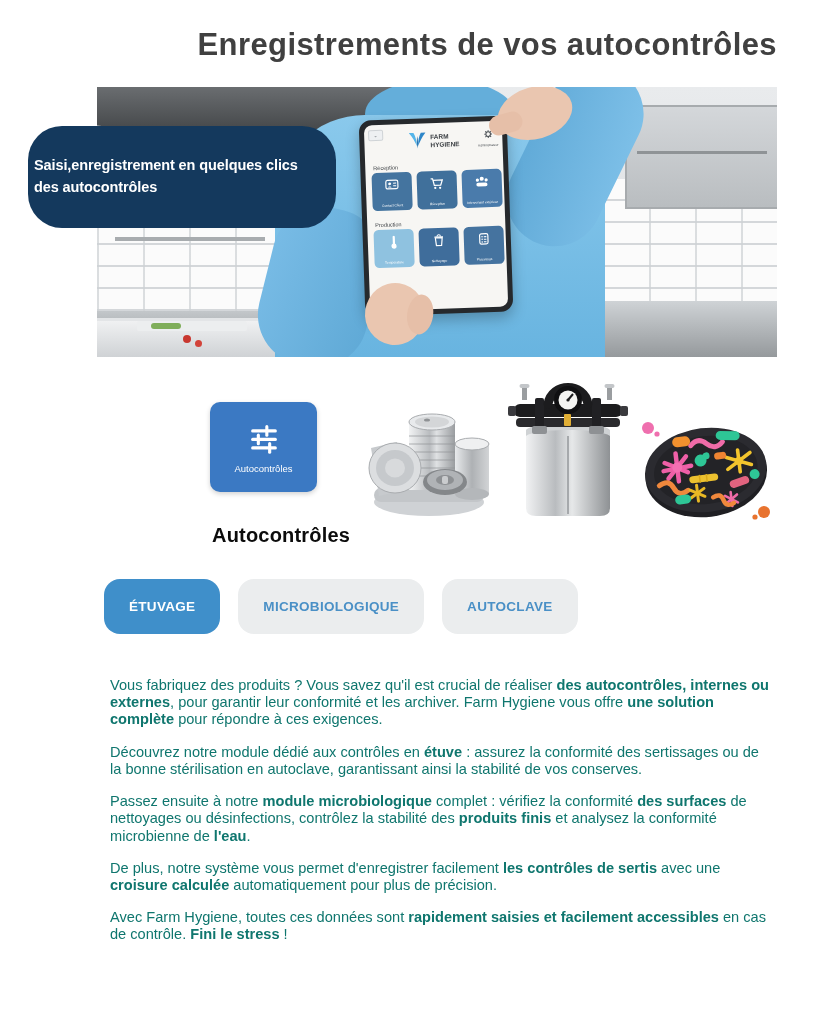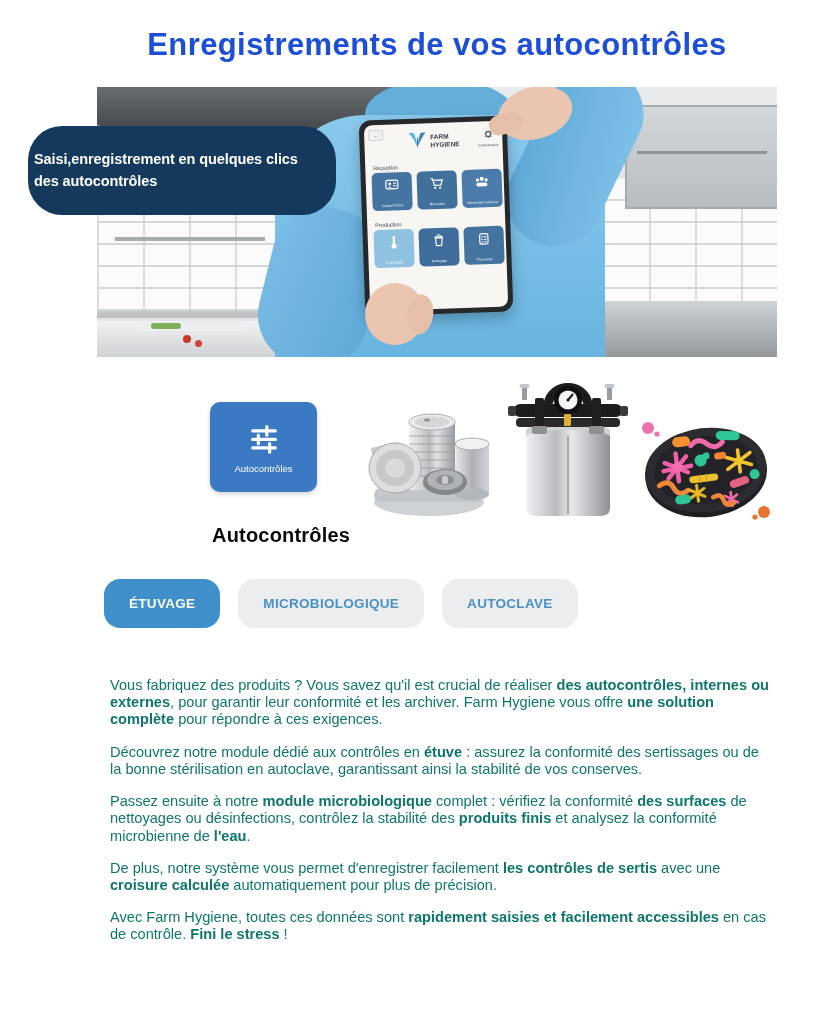--- a/index.html
+++ b/index.html
@@ -1,21 +1,21 @@
 <!DOCTYPE html>
 <html><head>
 <meta charset="utf-8">
 <style>
   html,body{margin:0;padding:0;background:#ffffff;}
   body{width:821px;height:1031px;position:relative;overflow:hidden;
        font-family:"Liberation Sans",sans-serif;color:#141414;}
 
   
-  .page-title{position:absolute;left:97px;top:6px;width:680px;text-align:center;
-    font-size:31px;font-weight:600;letter-spacing:.4px;color:#1d4ed8;}
+  .page-title{position:absolute;left:97px;top:6px;width:680px;text-align:right;
+    font-size:31px;font-weight:600;letter-spacing:.4px;color:#404040;}
 
   
   .hero{position:absolute;left:97px;top:87px;width:680px;height:270px;overflow:hidden;
     background:linear-gradient(#e9ebed,#d9dcdf);}
   .hero .tiles{position:absolute;left:0;top:92px;width:100%;height:150px;
     background:
       repeating-linear-gradient(to right, rgba(205,209,212,.7) 0 2px, transparent 2px 46px),
       repeating-linear-gradient(to bottom, #fbfbfb 0 20px, #d4d7da 20px 22px);}
   .hero .hood{position:absolute;left:0;top:0;width:46%;height:62px;
     background:linear-gradient(#6a6d70,#35383a);
@@ -69,40 +69,40 @@
   .app-tile{width:40px;height:38px;border-radius:5px;display:flex;flex-direction:column;
     align-items:center;justify-content:flex-end;padding-bottom:3px;box-sizing:border-box;}
   .app-tile svg{position:absolute;margin-bottom:14px;}
   .app-tile{position:relative;}
   .app-tile svg{position:absolute;top:6px;left:50%;transform:translateX(-50%);}
   .app-tile .t-lbl{font-size:3.4px;color:#fff;white-space:nowrap;}
   .t-b1{background:#44749f;} .t-b2{background:#40709b;} .t-b3{background:#4a7bab;}
   .t-l1{background:#8fc2e0;} .t-b4{background:#3f6d9b;} .t-b5{background:#45739f;}
 
   
-  .badge{position:absolute;left:28px;top:126px;width:308px;height:89px;z-index:10;
+  .badge{position:absolute;left:28px;top:126px;width:308px;height:102px;z-index:10;
     background:#14395d;border-radius:34px;box-sizing:border-box;
     display:flex;align-items:center;padding:10px 14px 10px 6px;}
   .badge p{margin:0;color:#ffffff;font-size:14.5px;font-weight:700;line-height:1.5;letter-spacing:-.1px;}
 
   
   .features{position:absolute;left:0;top:378px;width:821px;height:164px;}
   .auto-tile{position:absolute;left:210px;top:24px;width:107px;height:90px;border-radius:10px;
     background:#3b79c3;box-shadow:0 2px 5px rgba(0,0,0,.18);display:flex;flex-direction:column;
     align-items:center;justify-content:center;gap:8px;cursor:pointer;}
   .auto-tile .a-lbl{color:#fff;font-size:9.5px;}
   .img{position:absolute;}
   .img.cans{left:357px;top:28px;}
   .img.autoclave{left:506px;top:0px;}
   .img.petri{left:636px;top:40px;}
   .feature-heading{position:absolute;left:212px;top:507px;font-size:20px;font-weight:800;color:#0c0c0c;letter-spacing:.2px;}
 
   
   .tabs{position:absolute;left:104px;top:579px;display:flex;gap:18px;}
-  .tab{height:49px;display:flex;align-items:center;padding:0 25px;border-radius:16px;
+  .tab{height:55px;display:flex;align-items:center;padding:0 25px;border-radius:16px;
     background:#ebedee;color:#4a90c6;font-size:13.5px;font-weight:700;letter-spacing:.3px;cursor:pointer;}
   .tab.active{background:#3f8fca;color:#ffffff;}
 
   
   .article{position:absolute;left:110px;top:677px;width:664px;font-size:14.6px;line-height:1.18;color:#0f766e;}
   .article p{margin:0 0 15px 0;}
   .article b{font-weight:700;}
 </style>
 </head>
 <body>

